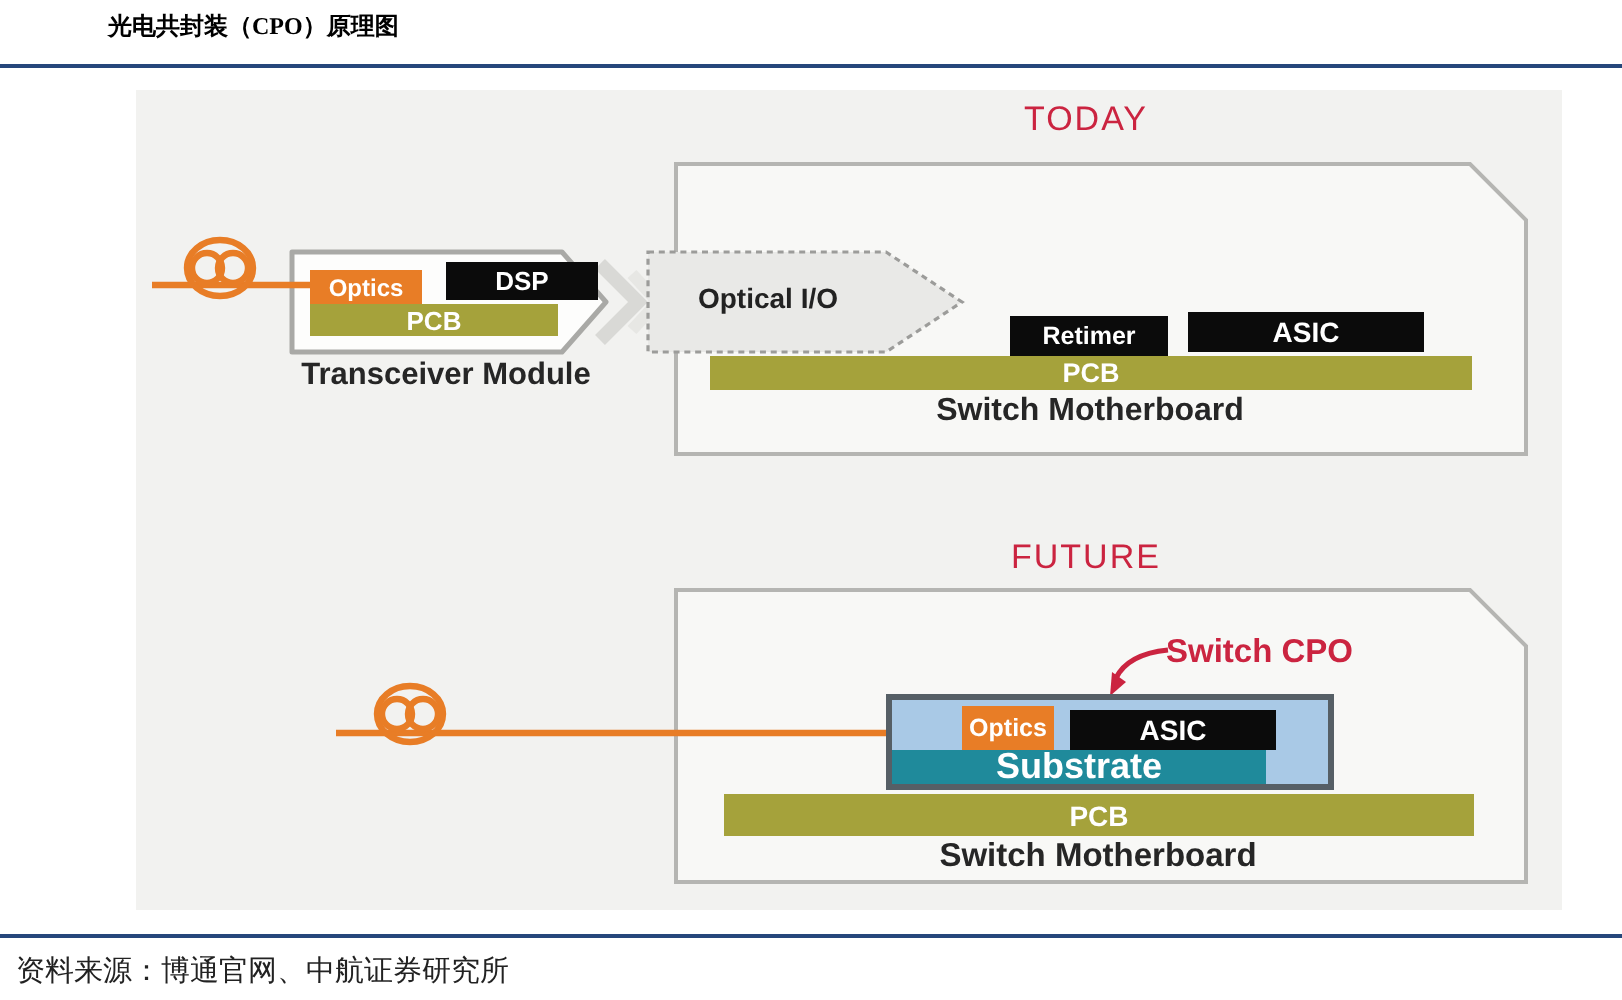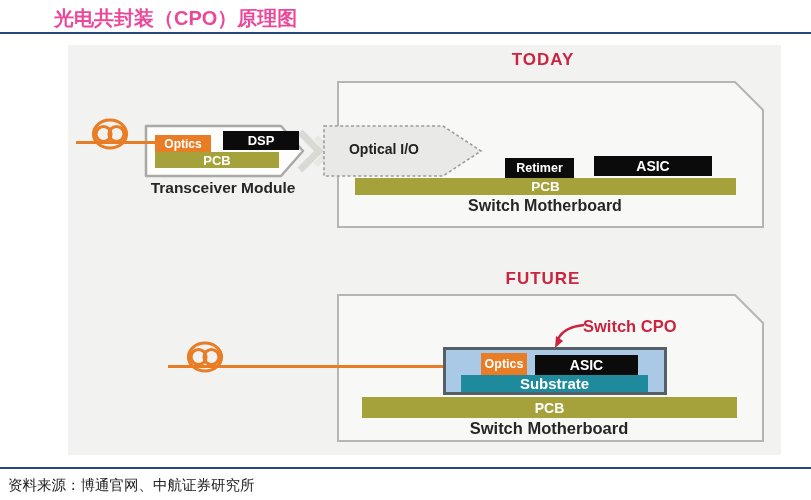--- a/index.html
+++ b/index.html
@@ -1,25 +1,25 @@
 <!DOCTYPE html>
 <html style="--accent-red: #CB2440; --orange: #E87D26; --olive: #A5A23B; --teal: #1F8A9B; --chip-black: #0B0B0B; --package-blue: #A9C9E6; --package-border: #565F66; --rule-navy: #26477B; --panel-bg: #F2F2F0; --box-fill: #F8F8F6; --box-border: #B5B5B2;"><head>
 <meta charset="utf-8">
 <style>
   html,body{margin:0;padding:0;background:#ffffff;}
   #stage{position:relative;width:811px;height:500px;background:#ffffff;overflow:hidden;
          font-family:"Liberation Sans",sans-serif;}
   .abs{position:absolute;box-sizing:border-box;}
 
   
-  .doc-title{font-family:Liberation Sans, sans-serif;font-weight:bold;font-size:20px;color:#ec4899;white-space:nowrap;}
+  .doc-title{font-family:Liberation Serif, serif;font-weight:bold;font-size:12px;color:#000000;white-space:nowrap;}
   .src-text{font-family:"Liberation Serif",serif;font-size:14.5px;color:#222;white-space:nowrap;text-align:right;}
   .rule{background:var(--rule-navy,#26477B);}
   .panel{background:var(--panel-bg,#F2F2F0);}
-  .section-heading{color:var(--accent-red,#CB2440);font-weight:bold;font-size:17px;letter-spacing:1px;text-align:center;}
+  .section-heading{color:var(--accent-red,#CB2440);font-weight:normal;font-size:17px;letter-spacing:1px;text-align:center;}
   .caption{color:#262626;font-weight:bold;text-align:center;white-space:nowrap;}
   .chipbox{display:flex;align-items:center;justify-content:center;color:#fff;font-weight:bold;white-space:nowrap;}
   .chip-black{background:var(--chip-black,#0B0B0B);}
   .chip-orange{background:var(--orange,#E87D26);text-align:center;}
   .chip-olive{background:var(--olive,#A5A23B);}
   .chip-teal{background:var(--teal,#1F8A9B);}
   .oio-label{color:#222;font-weight:bold;font-size:14px;text-align:center;white-space:nowrap;}
   .cpo-callout{color:var(--accent-red,#CB2440);font-weight:bold;font-size:16.5px;white-space:nowrap;}
   .cpo-package{background:var(--package-blue,#A9C9E6);border:3px solid var(--package-border,#565F66);}
 
@@ -77,32 +77,32 @@
 
   <div class="abs section-heading" style="left:468px;top:50px;width:150px;">TODAY</div>
 
   <div class="abs chipbox chip-orange" style="left:155px;top:135px;width:56px;height:17px;font-size:12px;">Optics</div>
   <div class="abs chipbox chip-black" style="left:223px;top:131px;width:76px;height:19px;font-size:13px;">DSP</div>
   <div class="abs chipbox chip-olive" style="left:155px;top:152px;width:124px;height:16px;font-size:13px;">PCB</div>
   <div class="abs caption" style="left:118px;top:179px;width:210px;font-size:15.5px;">Transceiver Module</div>
 
   <div class="abs oio-label" style="left:328px;top:141px;width:112px;">Optical I/O</div>
 
-  <div class="abs chipbox chip-black" style="left:505px;top:158px;width:69px;height:20px;font-size:12.5px;">Retimer</div>
+  <div class="abs chipbox chip-black" style="left:505px;top:158px;width:79px;height:20px;font-size:12.5px;">Retimer</div>
   <div class="abs chipbox chip-black" style="left:594px;top:156px;width:118px;height:20px;font-size:14px;">ASIC</div>
   <div class="abs chipbox chip-olive" style="left:355px;top:178px;width:381px;height:17px;font-size:13.5px;">PCB</div>
   <div class="abs caption" style="left:445px;top:197px;width:200px;font-size:16px;">Switch Motherboard</div>
 
   <div class="abs cpo-callout" style="left:583px;top:317px;width:120px;">Switch CPO</div>
   <div class="abs section-heading" style="left:468px;top:269px;width:150px;">FUTURE</div>
 
   <div class="abs cpo-package" style="left:443px;top:347px;width:224px;height:48px;"></div>
   <div class="abs chipbox chip-orange" style="left:481px;top:353px;width:46px;height:22px;font-size:12.5px;">Optics</div>
   <div class="abs chipbox chip-black" style="left:535px;top:355px;width:103px;height:20px;font-size:14px;">ASIC</div>
-  <div class="abs chipbox chip-teal" style="left:461px;top:375px;width:187px;height:17px;font-size:15px;">Substrate</div>
+  <div class="abs chipbox chip-teal" style="left:446px;top:375px;width:187px;height:17px;font-size:18px;">Substrate</div>
 
   <div class="abs chipbox chip-olive" style="left:362px;top:397px;width:375px;height:21px;font-size:14px;">PCB</div>
   <div class="abs caption" style="left:449px;top:419px;width:200px;font-size:16.5px;">Switch Motherboard</div>
 
   <div class="abs rule" style="left:0;top:467px;width:811px;height:2px;"></div>
   <div class="abs src-text" style="left:8px;top:476px;">资料来源：博通官网、中航证券研究所</div>
 
 </div>
 
 </body></html>

